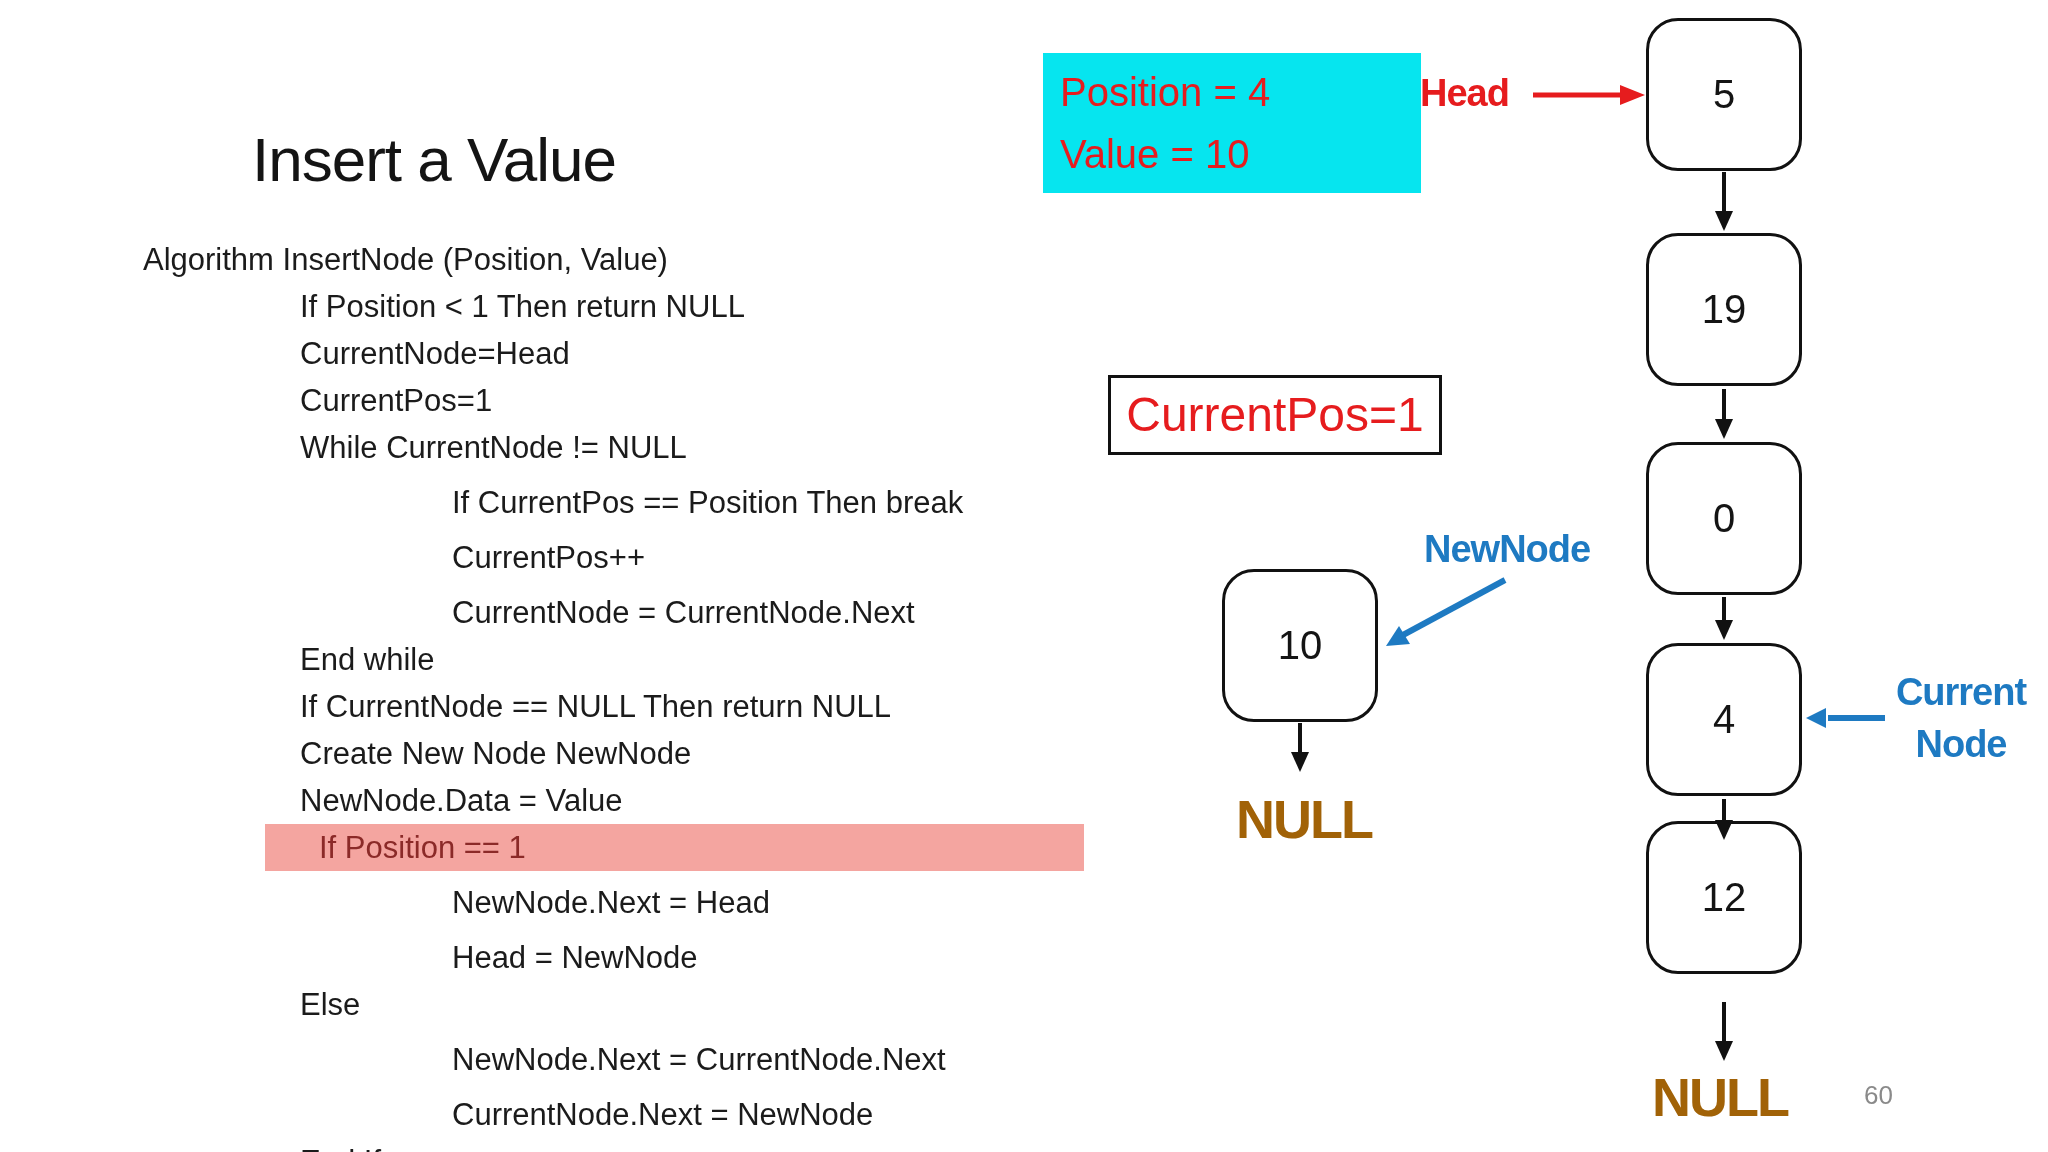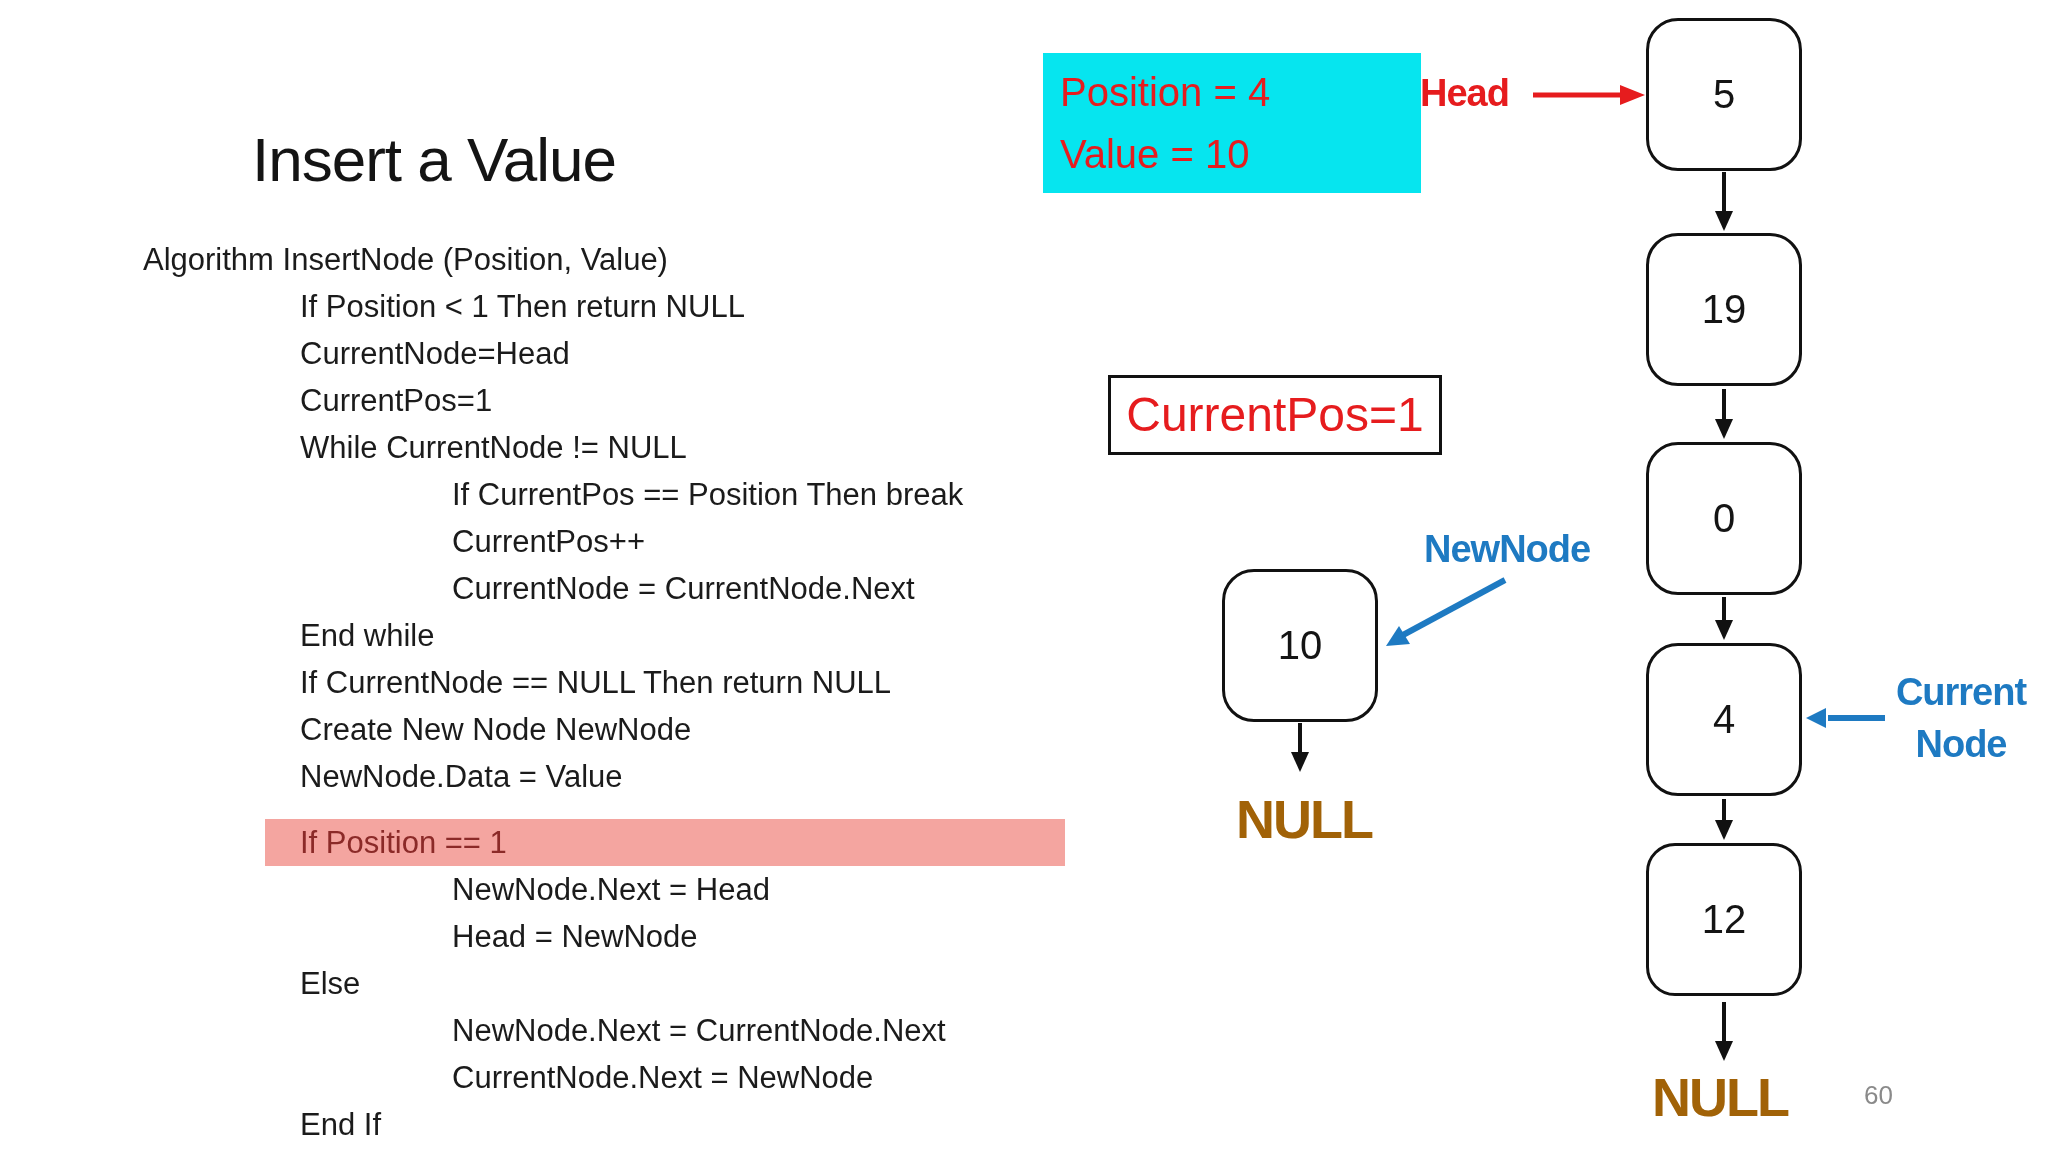--- a/index.html
+++ b/index.html
@@ -10,23 +10,23 @@
   .slide{position:relative;width:2048px;height:1152px;background:#fff;overflow:hidden;
          font-family:"Liberation Sans",sans-serif;color:var(--ink);}
   .title{position:absolute;left:252px;top:118px;font-size:62px;line-height:84px;
          letter-spacing:-1px;color:#141414;white-space:nowrap;}
   
   .code{position:absolute;left:143px;top:236px;width:980px;font-size:31px;line-height:47px;
         white-space:nowrap;}
   .code .ln{height:47px;}
   .code .i0{padding-left:0;}
   .code .i1{padding-left:157px;}
-  .code .i2{padding-left:309px;}
-  .code .hl{margin-left:122px;padding-left:35px;width:765px;background:var(--hl-bg);
-            color:var(--hl-text);margin-top:19px;}
+  .code .i2{padding-left:309px;margin-top:8px;}
+  .code .hl{margin-left:122px;padding-left:54px;width:765px;background:var(--hl-bg);
+            color:var(--hl-text);}
   
   .info-box{position:absolute;left:1043px;top:53px;width:378px;height:140px;
             background:var(--cyan);color:var(--red);font-size:40px;line-height:62px;
             padding:8px 0 0 17px;box-sizing:border-box;}
   
   .cp-box{position:absolute;left:1108px;top:375px;width:334px;height:80px;
           border:3px solid var(--line);box-sizing:border-box;color:var(--red);
           font-size:48px;line-height:74px;text-align:center;background:#fff;}
   
   .node{position:absolute;width:150px;height:147px;border:3px solid var(--line);
@@ -103,21 +103,21 @@
       </div>
       <div class="node" style="top: 233px;">
         <span>19</span>
       </div>
       <div class="node" style="top: 442px;">
         <span>0</span>
       </div>
       <div class="node" style="top: 643px;">
         <span>4</span>
       </div>
-      <div class="node" style="top: 843px; border-radius: 29px;">
+      <div class="node" style="top: 821px;">
         <span>12</span>
       </div>
     </div>
 
   <div class="node newnode-box">
     <span>10</span>
   </div>
 
   <div class="null-text null-newnode">NULL</div>
   <div class="null-text null-list">NULL</div>

